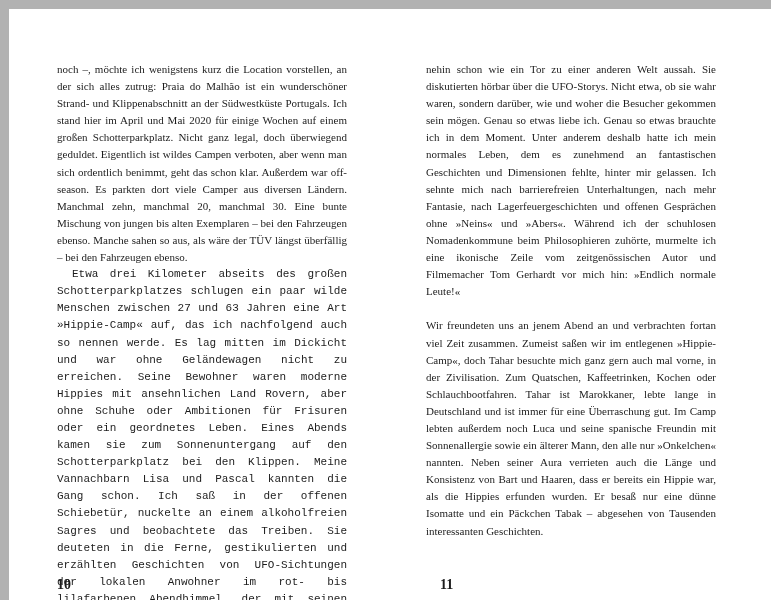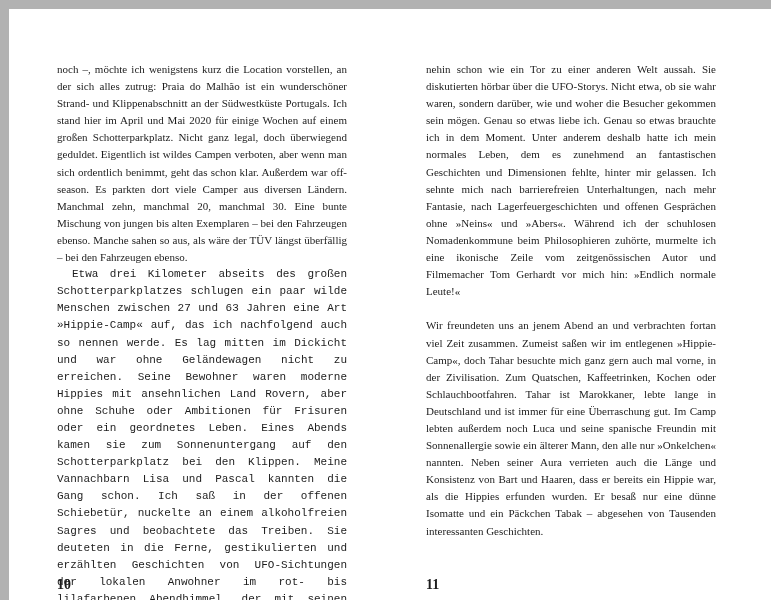--- a/index.html
+++ b/index.html
@@ -44,21 +44,21 @@
   .para-indent { text-indent: 15px; font-family: Liberation Mono, monospace; }
   .para-gap    { margin-top: 17.1px !important; }
   .page-number {
     position: absolute;
     top: 577px;
     width: 290px;
     font-size: 14px;
     font-weight: bold;
   }
   #left-page-number  { left: 57px; }
-  #right-page-number { left: 426px; }
+  #right-page-number { left: 440px; }
 </style>
 </head>
 <body>
 
 <div id="screenshot">
 
   <div class="scan-border-top" style="background: rgb(178, 178, 178);"></div>
 
   <div class="scan-border-left" style="background: rgb(178, 178, 178);"></div>
 

